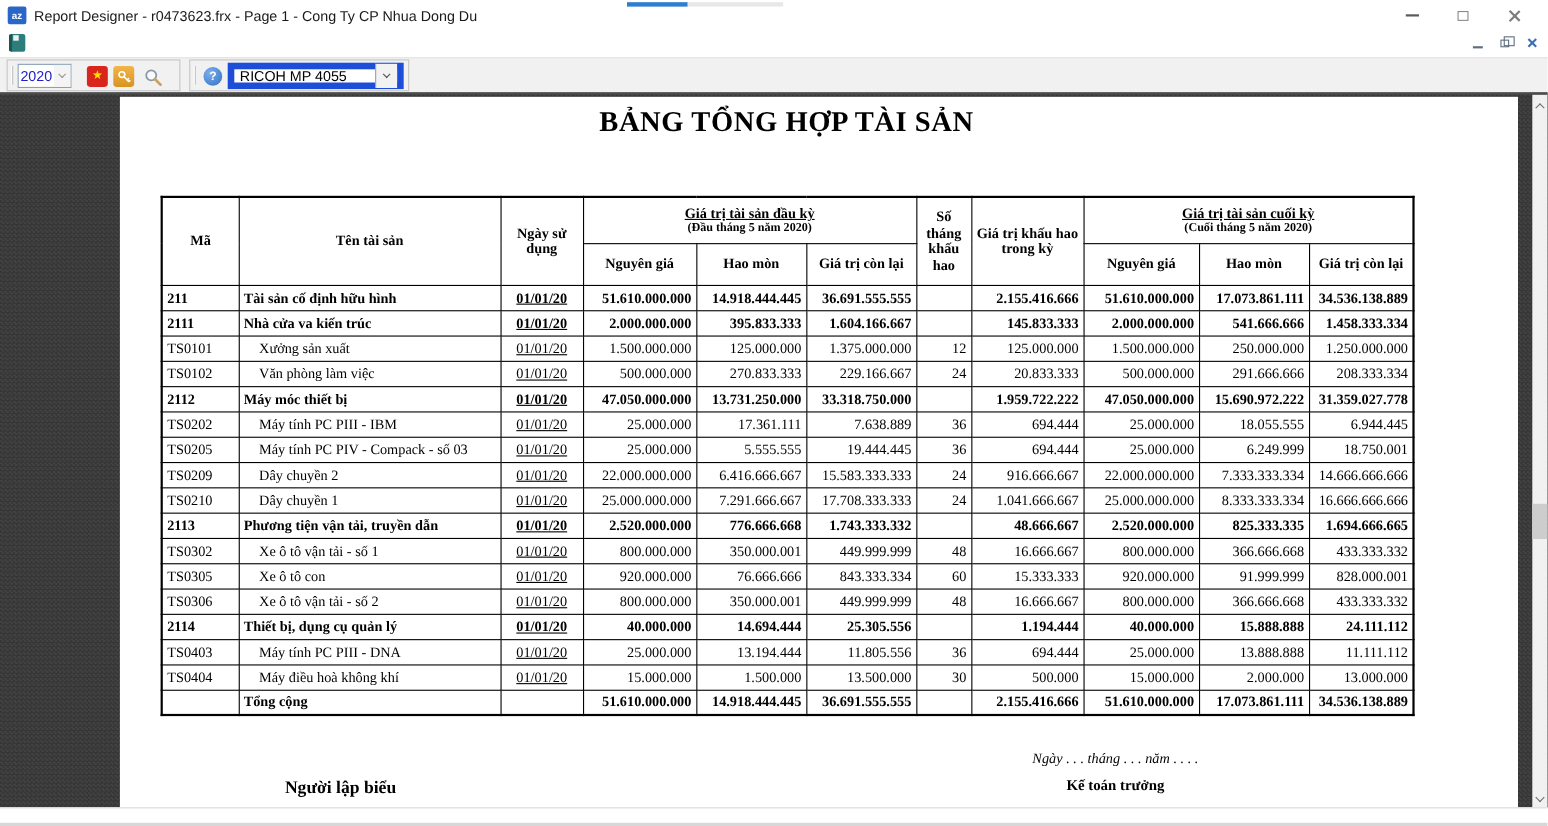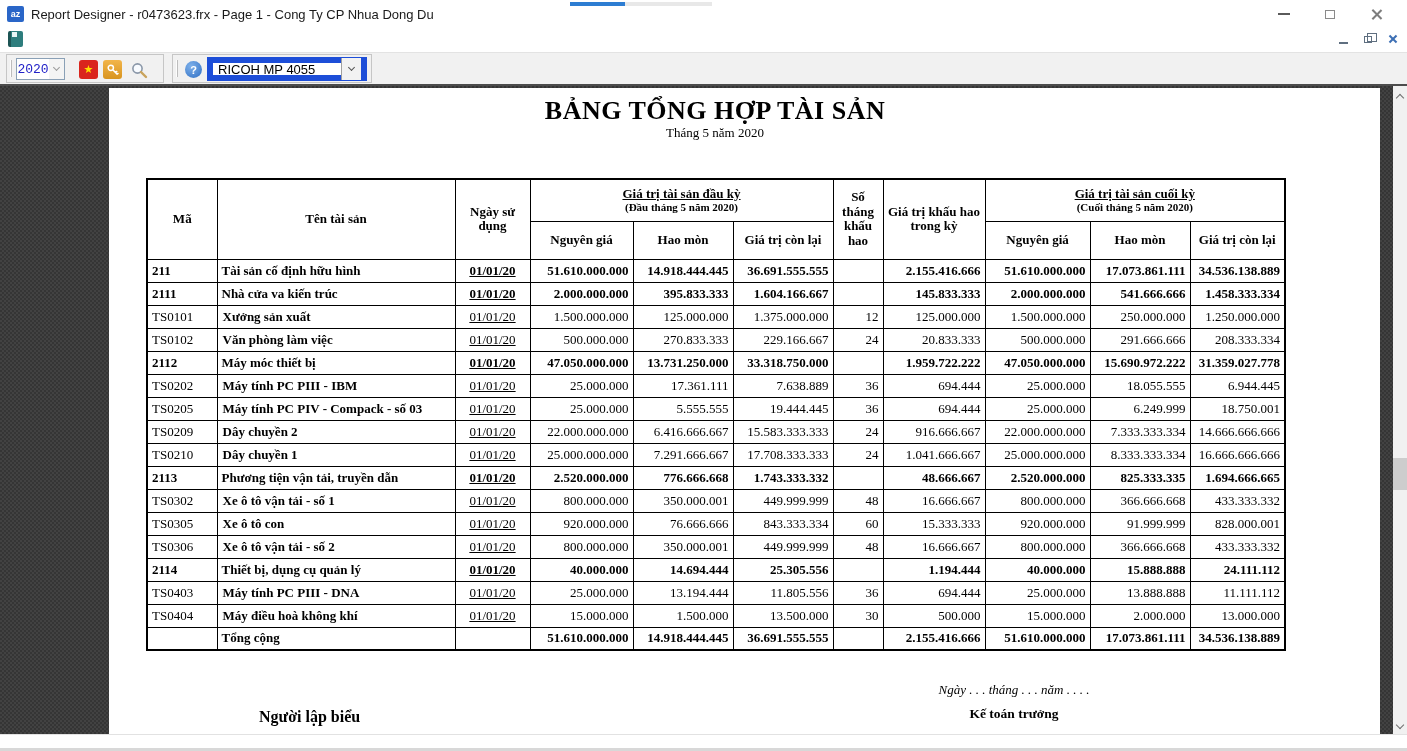--- a/index.html
+++ b/index.html
@@ -39,21 +39,21 @@
   .ic-mclose:before { transform:rotate(45deg); } .ic-mclose:after { transform:rotate(-45deg); }
 
   
   .toolbar { position:relative; height:32px; background:#f1f1f1; border-top:1px solid #e3e3e3; }
   .tpanel { position:absolute; top:1px; height:29px; border:1px solid #c6c6c6; background:#f1f1f1; }
   .p1 { left:6px; width:158px; }
   .p2 { left:172px; width:200px; }
   .grip { position:absolute; left:3px; top:5px; width:2px; height:17px; border-left:1px solid #fdfdfd; border-right:1px solid #bdbdbd; }
   .combo { position:absolute; background:#fff; border:1px solid #8aa0b6; display:flex; align-items:center; }
   .combo.year { left:9px; top:3px; width:49px; height:22px; }
-  .year-text { flex:1; text-align:center; color:#2222c8; font-size:13px;font-family:Liberation Mono, monospace; }
+  .year-text { flex:1; text-align:center; color:#2222c8; font-size:13px; }
   .combo-arrow { width:15px; height:100%; display:flex; align-items:center; justify-content:center; background:#f4f4f4; }
   .chev { display:inline-block; width:5px; height:5px; border-right:1.6px solid #9a9a9a; border-bottom:1.6px solid #9a9a9a; transform:rotate(45deg); margin-top:-3px; }
   .combo.printer { left:34px; top:2px; width:160px; height:24px; border:6px solid #1d4ed8; }
   .printer-text { flex:1; padding-left:5px; font-size:13px; color:#000; }
   .combo-arrow.boxed { width:20px; height:22px; border-left:1px solid #a0a0a0; background:#f2f2f2; }
   .combo-arrow.boxed .chev { border-color:#555; }
   .tbtn { position:absolute; top:5px; width:19px; height:19px; border-radius:3px; display:flex; align-items:center; justify-content:center; }
   .flag { left:72px; background:#da251d; }
   .star { color:#ffde00; font-size:11px; line-height:11px; }
   .key { left:96px; background:linear-gradient(#f2b54a,#d8941f); }
@@ -79,21 +79,21 @@
     font-family:"Liberation Serif","DejaVu Serif",serif; font-size:13px; }
   .asset-table th, .asset-table td { border:1px solid #000; overflow:hidden; }
   .asset-table thead th { font-weight:bold; text-align:center; vertical-align:middle;
     white-space:normal; line-height:1.12; padding:2px 2px; }
   .asset-table thead tr:first-child th { height:42px; }
   .asset-table thead tr:last-child th { height:38px; }
   .gt { font-weight:bold;text-decoration:underline; } .gs { font-weight:bold; font-size:11px; }
   .asset-table td { height:23px; white-space:nowrap; padding:0 4px; }
   .c-ma { text-align:left; }
   .c-ten { text-align:left; }
-  .c-ten.indent { padding-left:5px;font-weight:bold; }
+  .c-ten.indent { padding-left:18px; }
   .c-date { text-align:center;text-decoration:underline; }
   .c-num { text-align:right; padding:0 3px; }
   tr.bold td { font-weight:bold; }
 
   .f-date { position:absolute; left:740px; top:594px; width:330px; text-align:center;
     font-weight:normal; font-style:italic; font-size:13px; }
   .f-right { position:absolute; left:740px; top:618px; width:330px; text-align:center; font-weight:bold; font-size:13.5px; }
   .f-left { position:absolute; left:150px; top:620px; width:300px; text-align:left; font-weight:bold; font-size:16px; }
 
   
@@ -184,21 +184,20 @@
         <span class="combo-arrow boxed">
             <i class="chev"></i>
           </span>
       </div>
     </div>
   </div>
 
   <div class="preview">
     <div class="page">
       <div class="rtitle">BẢNG TỔNG HỢP TÀI SẢN</div>
-      <div class="rsub">Tháng 5 năm 2020</div>
 
       <table class="asset-table">
         <colgroup>
           <col style="width:70px">
             <col style="width:238px">
             <col style="width:75px">
           <col style="width:103px">
             <col style="width:100px">
             <col style="width:100px">
           <col style="width:50px">

